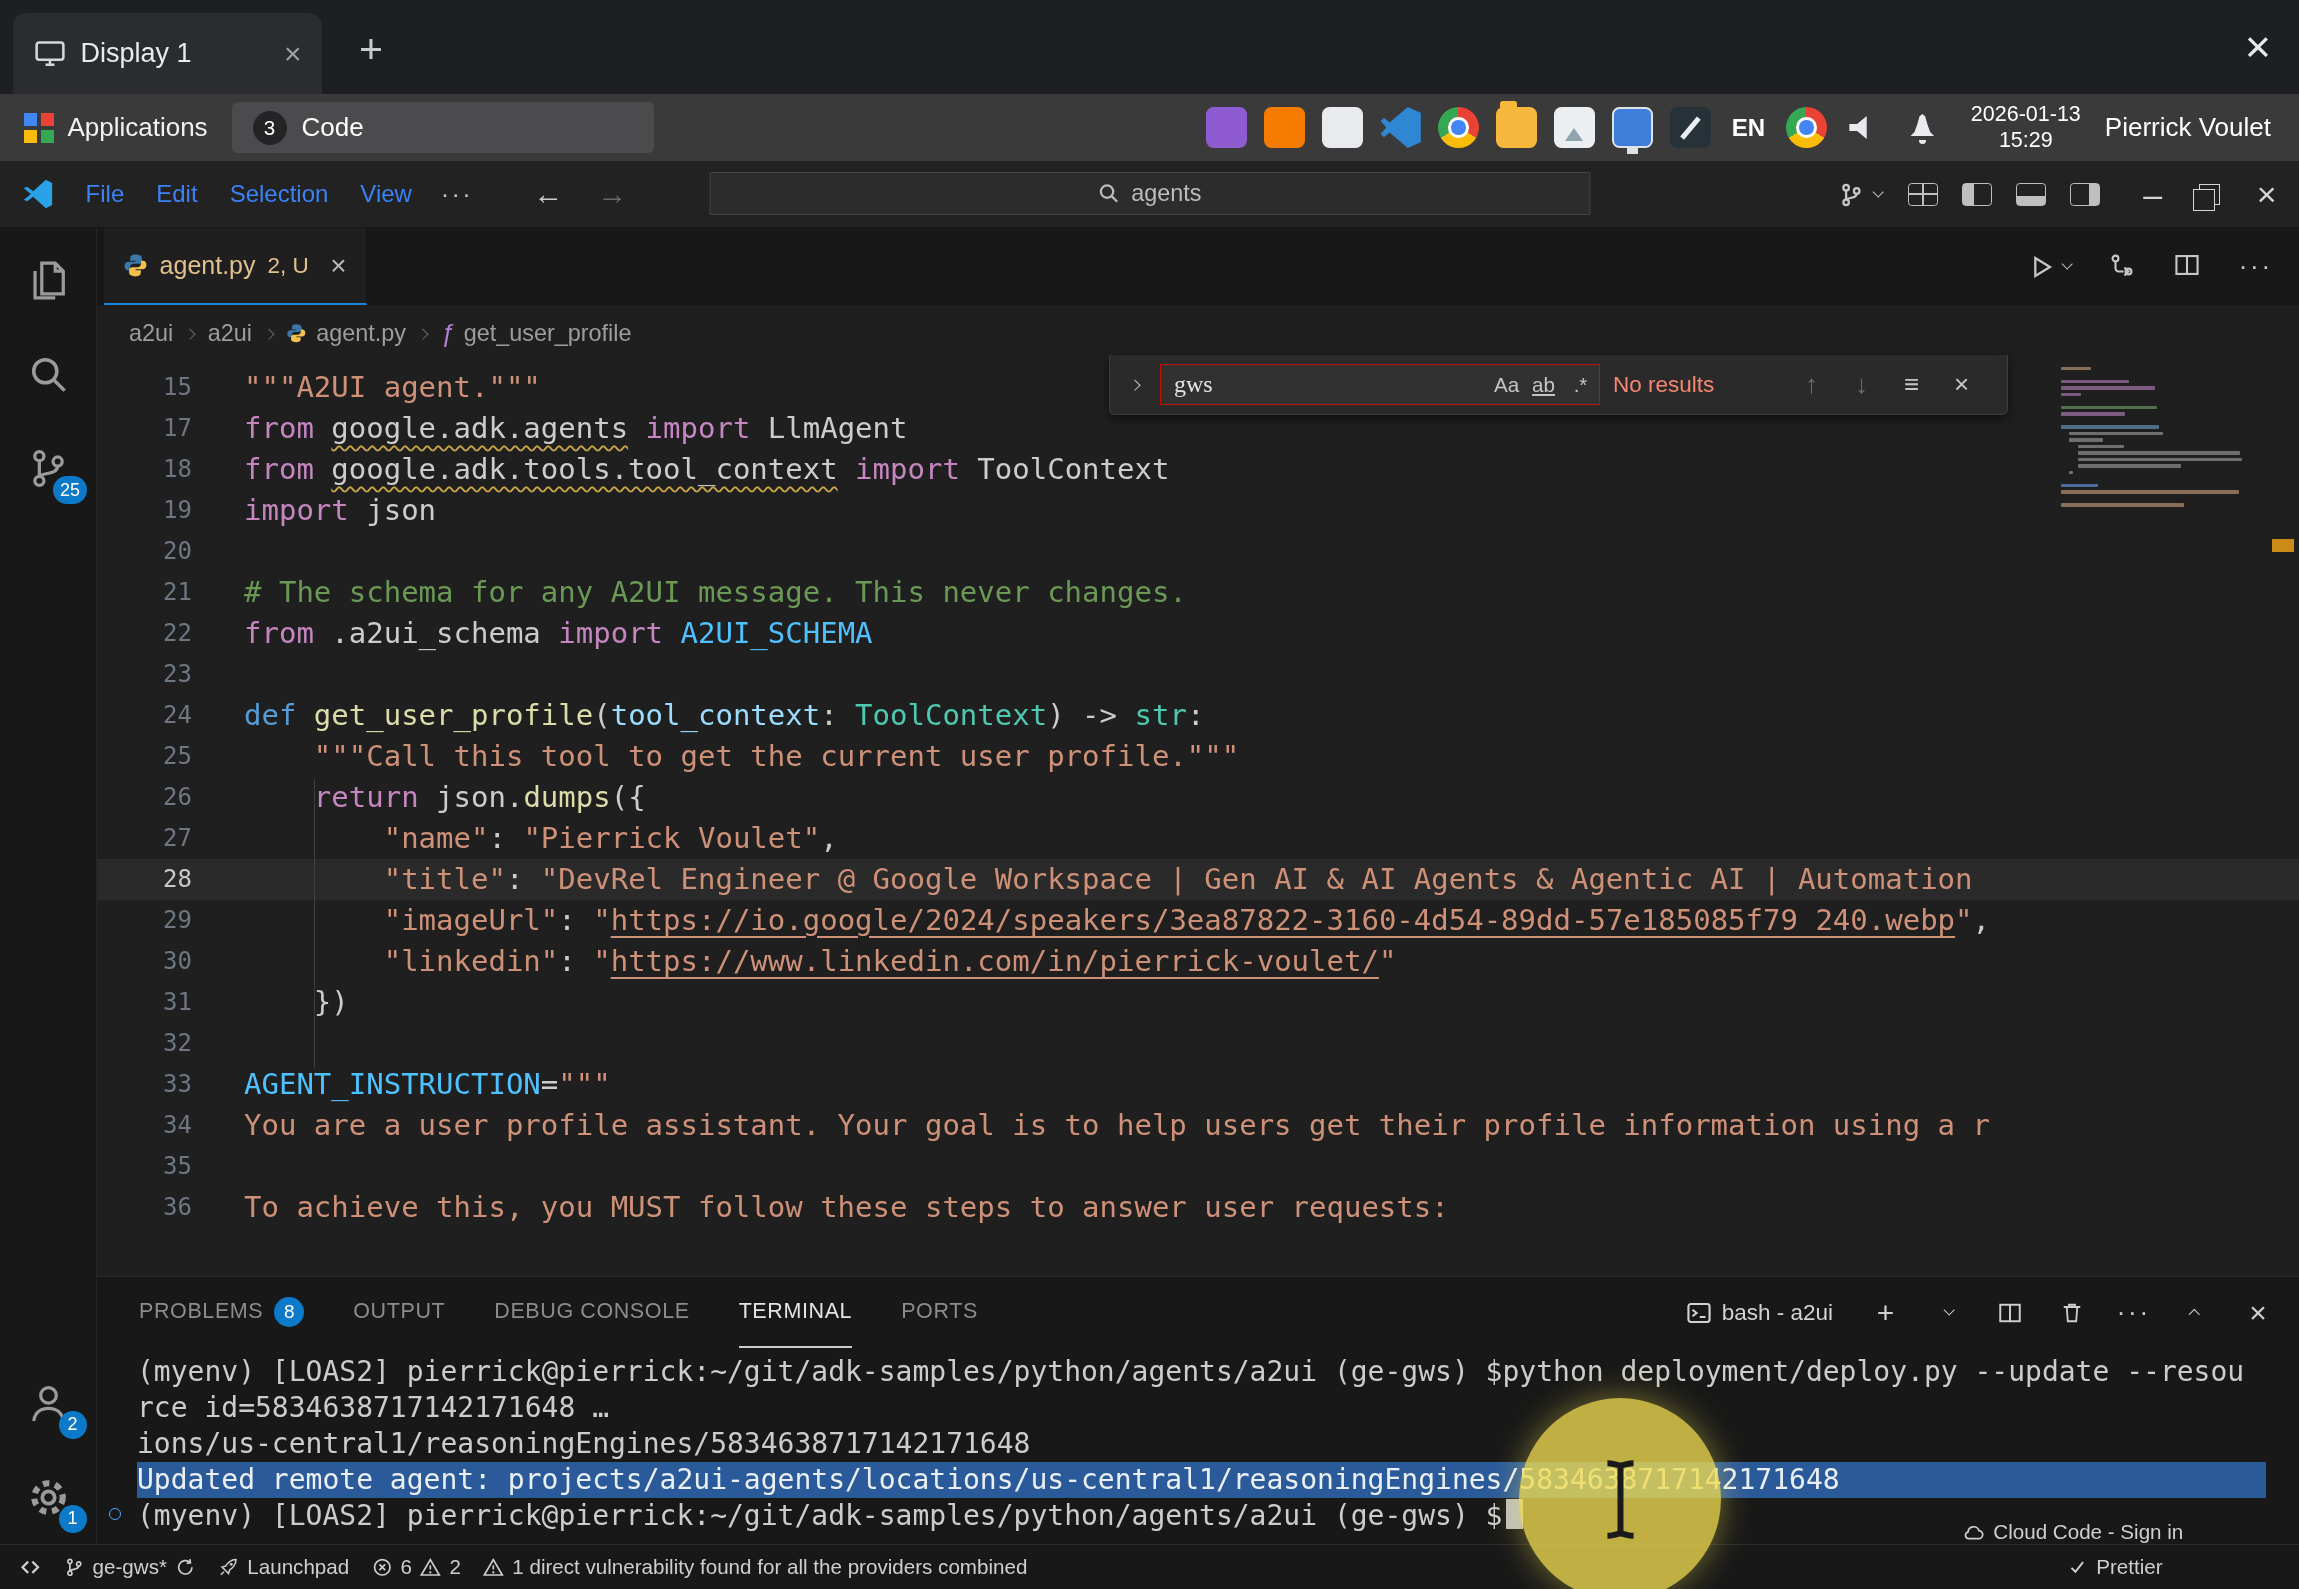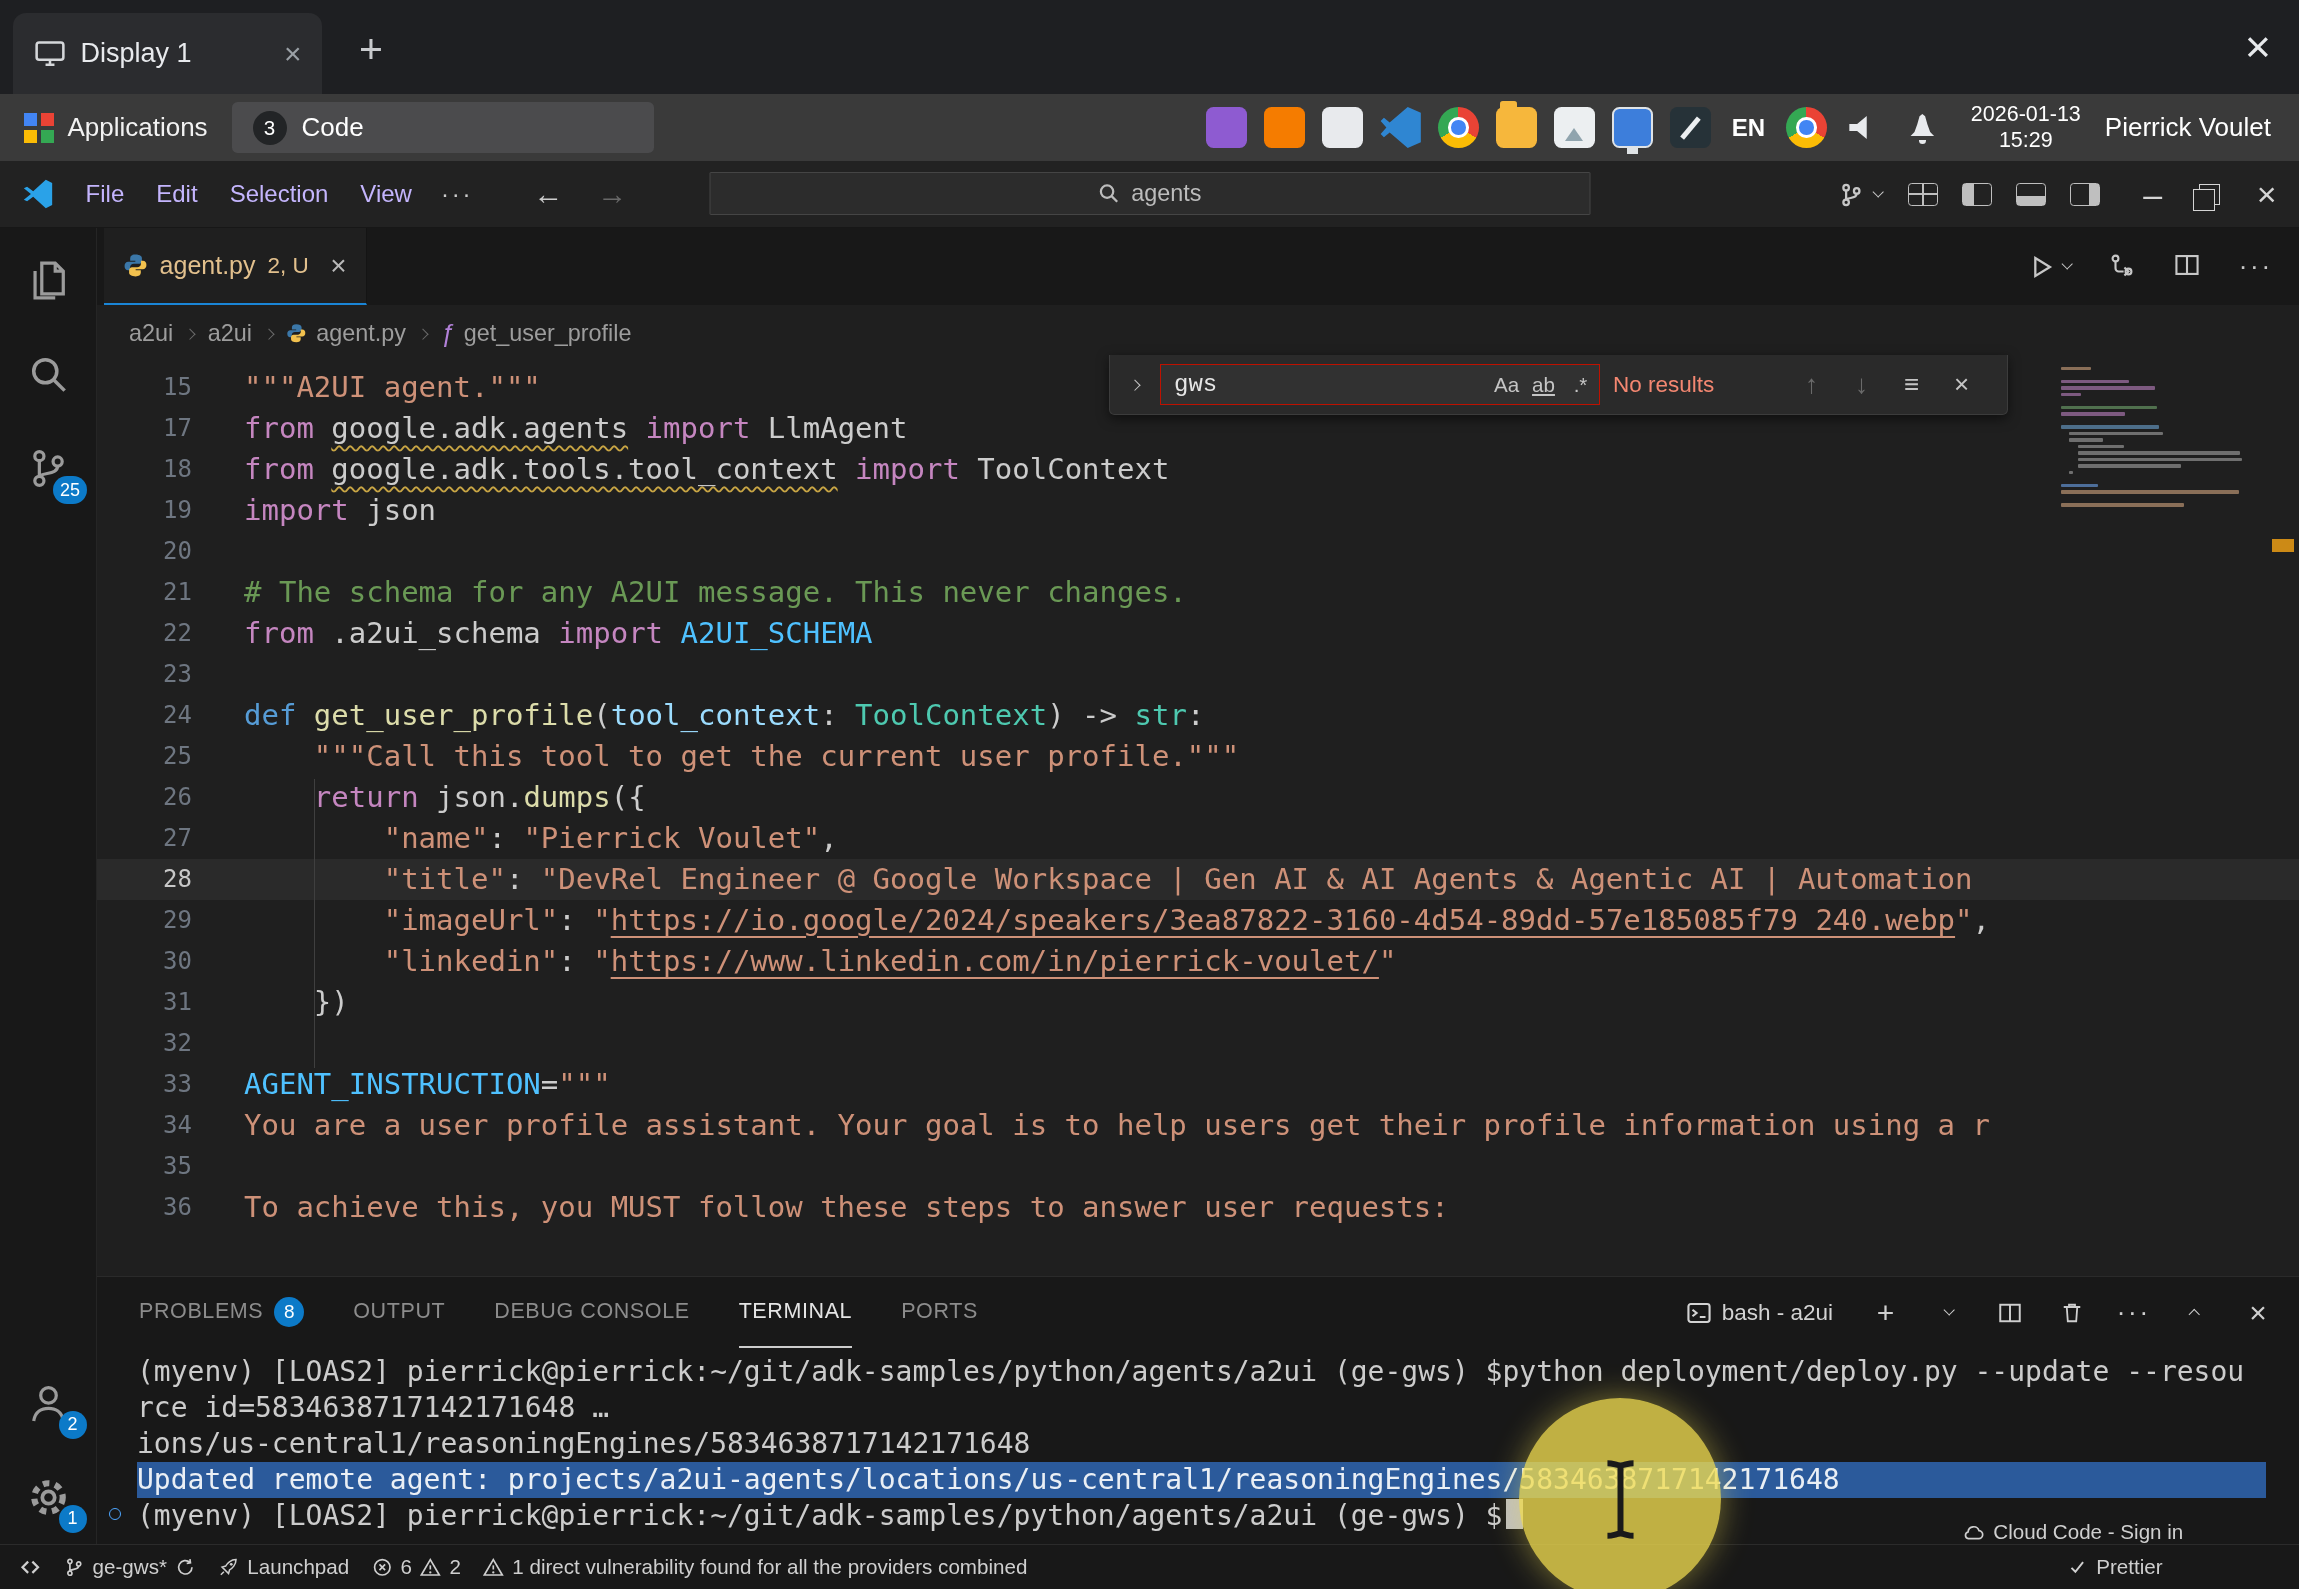--- a/index.html
+++ b/index.html
@@ -50,21 +50,21 @@
       clip-path:polygon(50% 2%,60% 10%,68% 38%,78% 66%,92% 80%,8% 80%,22% 66%,32% 38%,40% 10%); }
   .tray-bell::after { content:""; position:absolute; bottom:3.7px; width:7.5px; height:4.7px; border-radius:0 0 4.7px 4.7px; background:#e8eaed; }
   .clock { margin:0 24px 0 28px; text-align:center; color:#fff; line-height:1.2; }
   .clock div { font-size:21.5px; }
   .user-name { margin-right:28px; font-size:26px; color:#fff; white-space:nowrap; }
 
   
   .titlebar { height:67px; background:#222222; border-bottom:0.9px solid #171717; display:flex; align-items:center; position:relative; flex:none; }
   .vsc-logo { margin:0 15px 0 20.6px; flex:none; }
   #menus { display:flex; align-items:center; }
-  .menu-item { font-size:24px; color:#c4b5fd; padding:0 16px; }
+  .menu-item { font-size:24px; color:#3b82f6; padding:0 16px; }
   .menu-more { font-size:24px; color:#cccccc; padding:0 13px; letter-spacing:2.8px; }
   .nav-arrows { display:flex; gap:34px; margin-left:47px; font-size:30px; }
   .nav-back { color:#cdcdcd; } .nav-fwd { color:#686868; }
   .command-center { position:absolute; left:50%; transform:translateX(-50%); top:11.2px; width:881px; height:43px;
         background:#2c2c2c; border:0.9px solid #454545; border-radius:1px; display:flex; align-items:center; justify-content:center;
         gap:11.2px; font-size:23.4px; color:#bcbcbc; }
   .title-actions { position:absolute; right:0; top:0; height:67px; display:flex; align-items:center; gap:28px; padding-right:22.5px; }
   .lay-group { display:flex; gap:24px; }
   .lay { width:30px; height:23.4px; border:1.9px solid #bfbfbf; border-radius:3.7px; position:relative; }
   .lay-grid::before { content:""; position:absolute; top:0; bottom:0; left:46%; width:1.9px; background:#bfbfbf; }
@@ -127,21 +127,21 @@
   .mm-gap { height:6.6px; }
   .overview-ruler { position:absolute; right:0; top:0; bottom:0; width:34px; }
   .ov-marker { position:absolute; top:178px; right:4.7px; width:22.5px; height:13px; background:#cc8a16; }
 
   
   .find-widget { position:absolute; left:1012px; top:-5.6px; width:899px; height:60px; background:#2a2a2a;
        border:0.9px solid #3c3c3c; border-top:none; border-radius:0 0 5.6px 5.6px; box-shadow:0 3.7px 11.2px rgba(0,0,0,.5);
        display:flex; align-items:center; gap:13px; padding:0 13px; z-index:10; }
   .fw-toggle { width:24px; display:flex; justify-content:center; color:#c5c5c5; }
   .fw-input { width:440px; height:41px; background:#313131; border:0.9px solid #be1100; display:flex; align-items:center; }
-  .fw-query { flex:1; padding-left:13px; font-family:Liberation Mono, monospace; font-size:24px; color:#e6e6e6; }
+  .fw-query { flex:1; padding-left:13px; font-family:Liberation Serif, serif; font-size:24px; color:#e6e6e6; }
   .fw-opt { width:37px; text-align:center; font-size:20.6px; color:#c5c5c5; }
   .fw-word { text-decoration:underline; }
   .fw-results { width:167px; font-size:22.5px; color:#f48771; }
   .fw-btn { width:37px; height:37px; display:flex; align-items:center; justify-content:center; font-size:26px; color:#c5c5c5; }
   .fw-btn.dim { color:#6a6a6a; }
 
   
   .panel { height:268px; background:#181818; border-top:0.9px solid #2a2a2a; flex:none; display:flex; flex-direction:column; }
   .panel-header { height:71px; display:flex; align-items:center; padding:0 24px 0 42px; flex:none; }
   .panel-tabs { display:flex; gap:49px; height:100%; align-items:center; }

